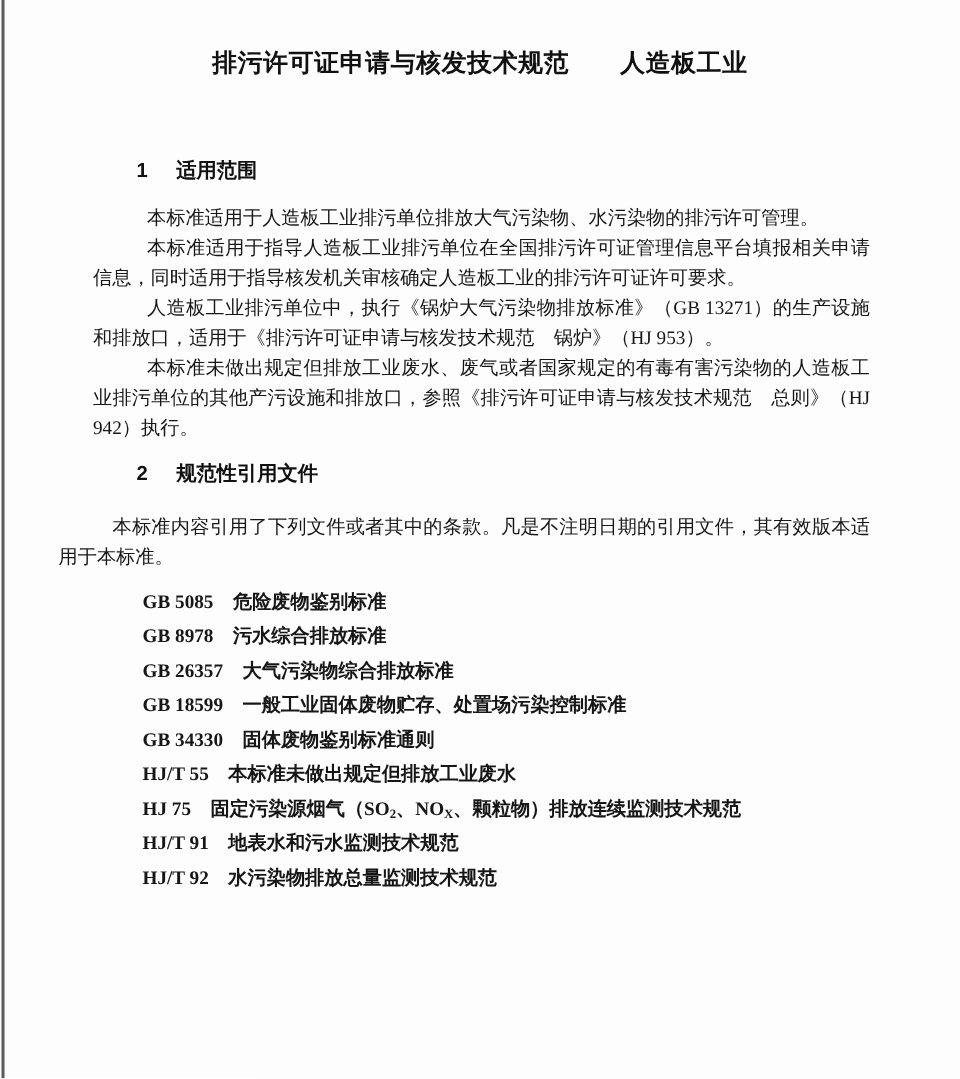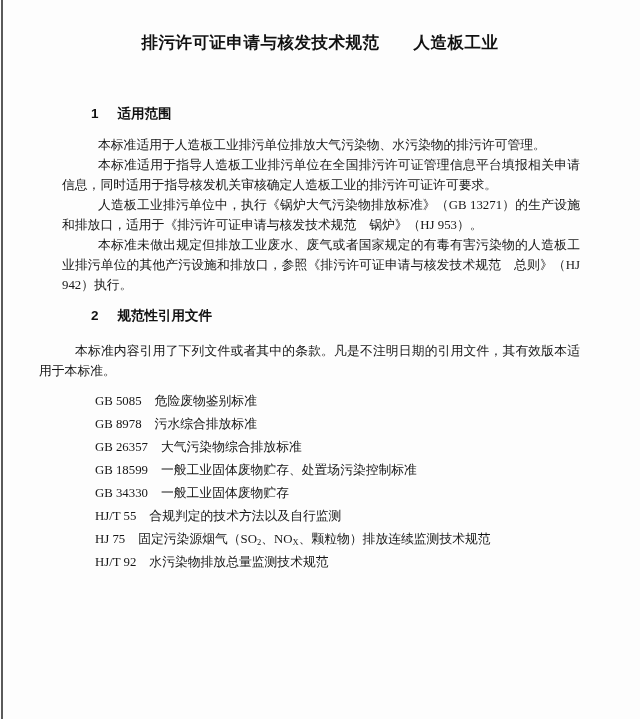--- a/index.html
+++ b/index.html
@@ -49,20 +49,21 @@
   .refs {
     list-style: none;
     margin: 9px 0 0 95px;
     padding: 0;
     font-size: 12.8px;
   }
   .refs li {
     height: 23px;
     line-height: 23px;
     white-space: nowrap;
+    font-weight: bold;
   }
   .ref-code { display: inline-block; margin-right: 13px; }
   .ref-name sub, .refs sub {
     font-size: 8.5px;
     line-height: 0;
     vertical-align: -2px;
   }
 </style>
 </head>
 <body>
@@ -98,25 +99,28 @@
     <li>
       <span class="ref-code">GB 8978</span><span class="ref-name">污水综合排放标准</span>
     </li>
     <li>
       <span class="ref-code">GB 26357</span><span class="ref-name">大气污染物综合排放标准</span>
     </li>
     <li>
       <span class="ref-code">GB 18599</span><span class="ref-name">一般工业固体废物贮存、处置场污染控制标准</span>
     </li>
     <li>
-      <span class="ref-code">GB 34330</span><span class="ref-name">一般工业固体废物贮存</span>
+      <span class="ref-code">GB 34330</span><span class="ref-name">固体废物鉴别标准通则</span>
     </li>
     <li>
-      <span class="ref-code">HJ/T 55</span><span class="ref-name">合规判定的技术方法以及自行监测</span>
+      <span class="ref-code">HJ/T 55</span><span class="ref-name">本标准未做出规定但排放工业废水</span>
     </li>
     <li>
       <span class="ref-code">HJ 75</span><span class="ref-name"><span>固定污染源烟气（SO</span><sub>2</sub><span>、NO</span><sub>X</sub><span>、颗粒物）排放连续监测技术规范</span></span>
+    </li>
+    <li>
+      <span class="ref-code">HJ/T 91</span><span class="ref-name">地表水和污水监测技术规范</span>
     </li>
     <li>
       <span class="ref-code">HJ/T 92</span><span class="ref-name">水污染物排放总量监测技术规范</span>
     </li>
   </ul>
 </div>
 
 </body></html>

